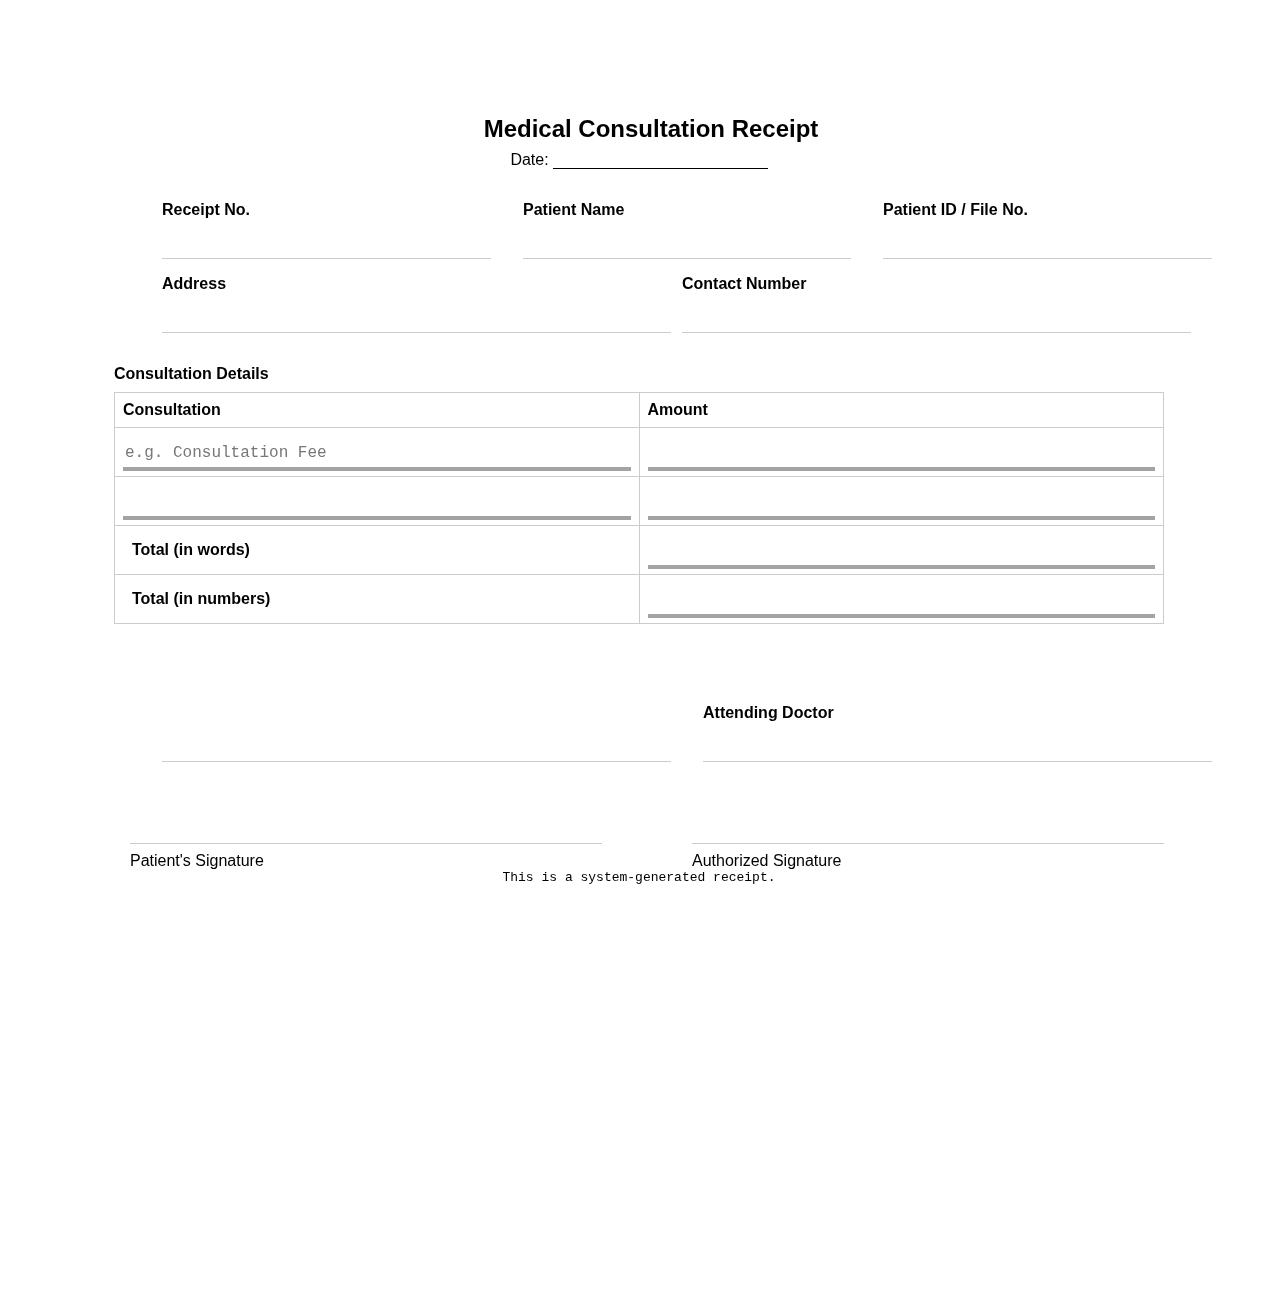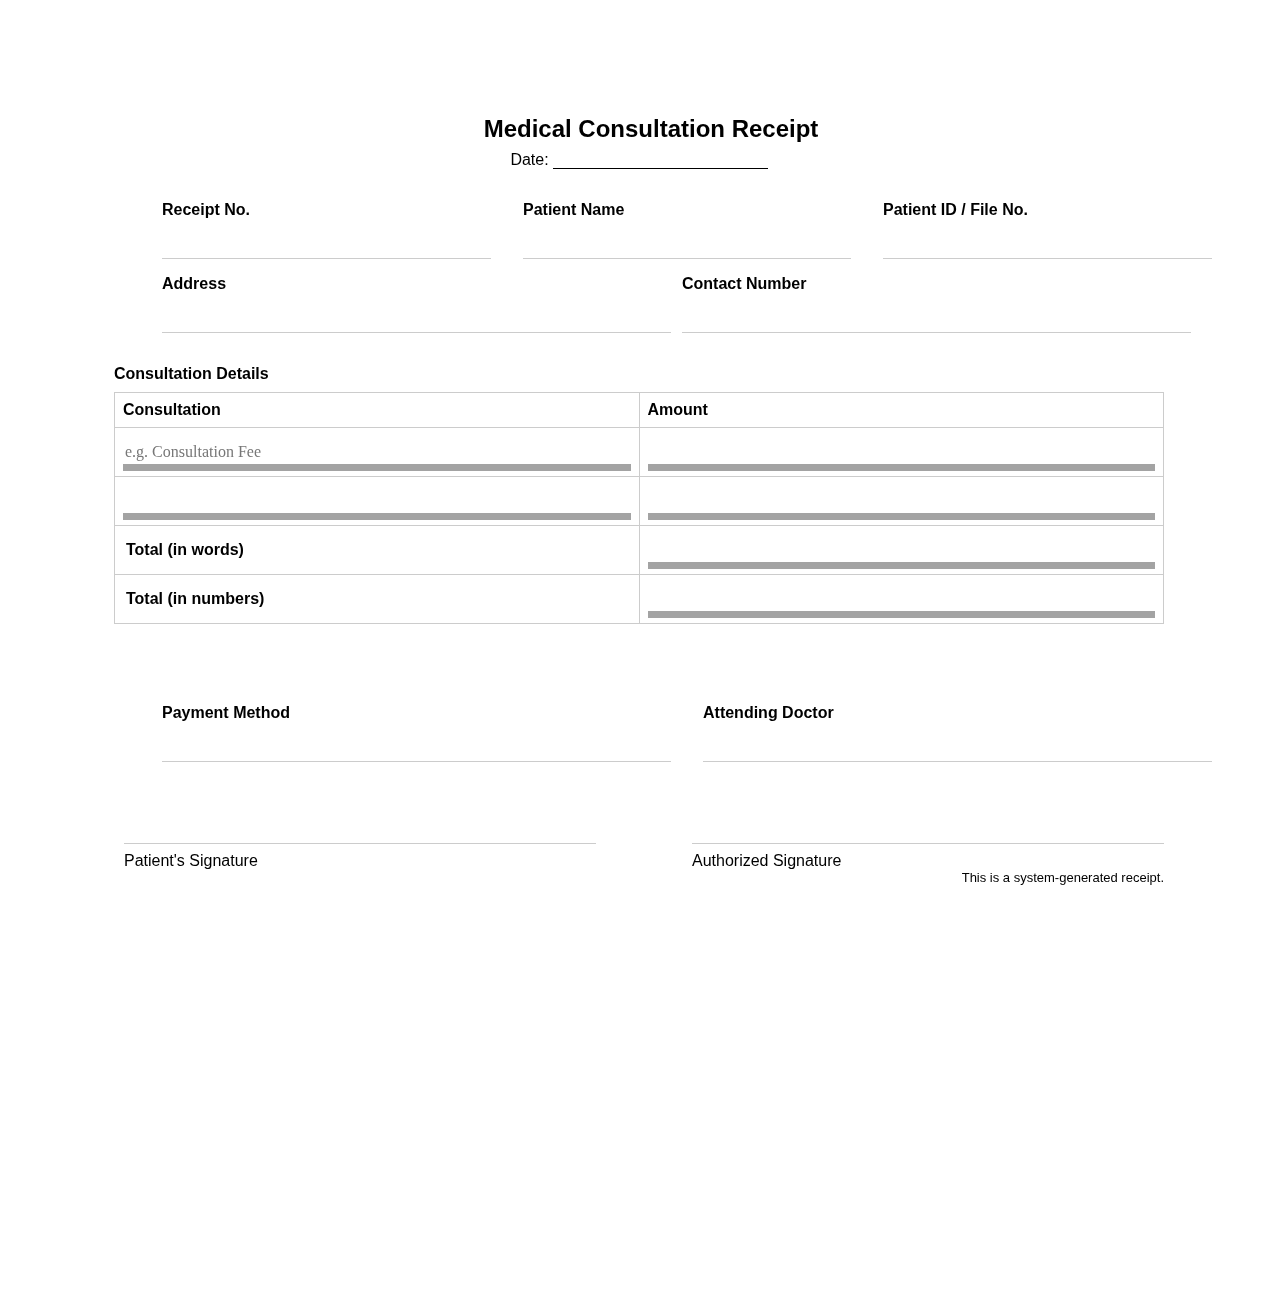--- a/index.html
+++ b/index.html
@@ -10,25 +10,25 @@
   .date-row { position: absolute; top: 151px; left: 0; width: 1050px; text-align: center; font-size: 16px; }
   .date-line { display: inline-block; width: 215px; border-bottom: 1px solid #000; height: 16px; vertical-align: bottom; margin-left: 4px; }
   .field { position: absolute; margin-left: 48px; }
   .field-label { font-size: 16px; font-weight: bold; }
   .field-input { position: absolute; left: 0; right: 0; border: none; border-bottom: 1px solid #cccccc; height: 30px; background: transparent; outline: none; font-family: "Liberation Sans", sans-serif; font-size: 16px; }
   .section-title { position: absolute; top: 365px; left: 0; font-size: 16px; font-weight: bold; }
   table.details { position: absolute; top: 392px; left: 0; width: 1050px; border-collapse: collapse; }
   table.details th, table.details td { border: 1px solid #cccccc; padding: 0 8px; text-align: left; font-size: 16px; vertical-align: middle; }
   table.details th { height: 35px; font-weight: bold; }
   table.details td { height: 49px; position: relative; }
-  table.details td.label-cell { font-weight: bold; padding-left: 11px; }
-  .cell-input { width: 100%; border: none; border-bottom: 7px solid #a3a3a3; height: 32px; margin-top: 6px; padding: 0 2px; font-family: Liberation Serif, serif; font-size: 16px; outline: none; background: transparent; }
+  table.details td.label-cell { font-weight: bold; padding-left: 17px; }
+  .cell-input { width: 100%; border: none; border-bottom: 4px solid #a3a3a3; height: 32px; margin-top: 6px; padding: 0 2px; font-family: Liberation Mono, monospace; font-size: 16px; outline: none; background: transparent; }
   .cell-input::placeholder { color: #777777; }
   .sig { position: absolute; top: 843px; width: 472px; border-top: 1px solid #cccccc; padding-top: 8px; font-size: 16px; }
-  .footer-note { position: absolute; top: 870px; left: 0; width: 1050px; text-align: right; font-size: 13px; }
+  .footer-note { position: absolute; top: 870px; left: 0; width: 1050px; text-align: center; font-size: 13px; font-family: Liberation Mono, monospace; }
 </style>
 </head>
 <body>
 
 <div class="page">
   <h1 class="title">Medical Consultation Receipt</h1>
 
   <div class="date-row">
     <span>Date:</span><span class="date-line"></span>
   </div>
@@ -82,29 +82,28 @@
         <td><input class="cell-input" type="text" value="" style=""></td>
       </tr>
       <tr>
         <td class="label-cell">Total (in numbers)</td>
         <td><input class="cell-input" type="text" value="" style=""></td>
       </tr>
     </tbody>
   </table>
 
   <div class="field" style="top:704px; left:0; width:509px; height:60px;">
-    <div class="field-label">Payment Method</div>
     <input class="field-input" style="top: 28px;" type="text" value="">
   </div>
   <div class="field" style="top:704px; left:541px; width:509px; height:60px;">
     <div class="field-label">Attending Doctor</div>
     <input class="field-input" style="top: 28px;" type="text" value="">
   </div>
 
-  <div class="sig" style="left:10px;">
+  <div class="sig" style="left:16px;">
     <span>Patient's Signature</span>
   </div>
   <div class="sig" style="left:578px;">
     <span>Authorized Signature</span>
   </div>
 
   <div class="footer-note">This is a system-generated receipt.</div>
 </div>
 
 </body></html>

